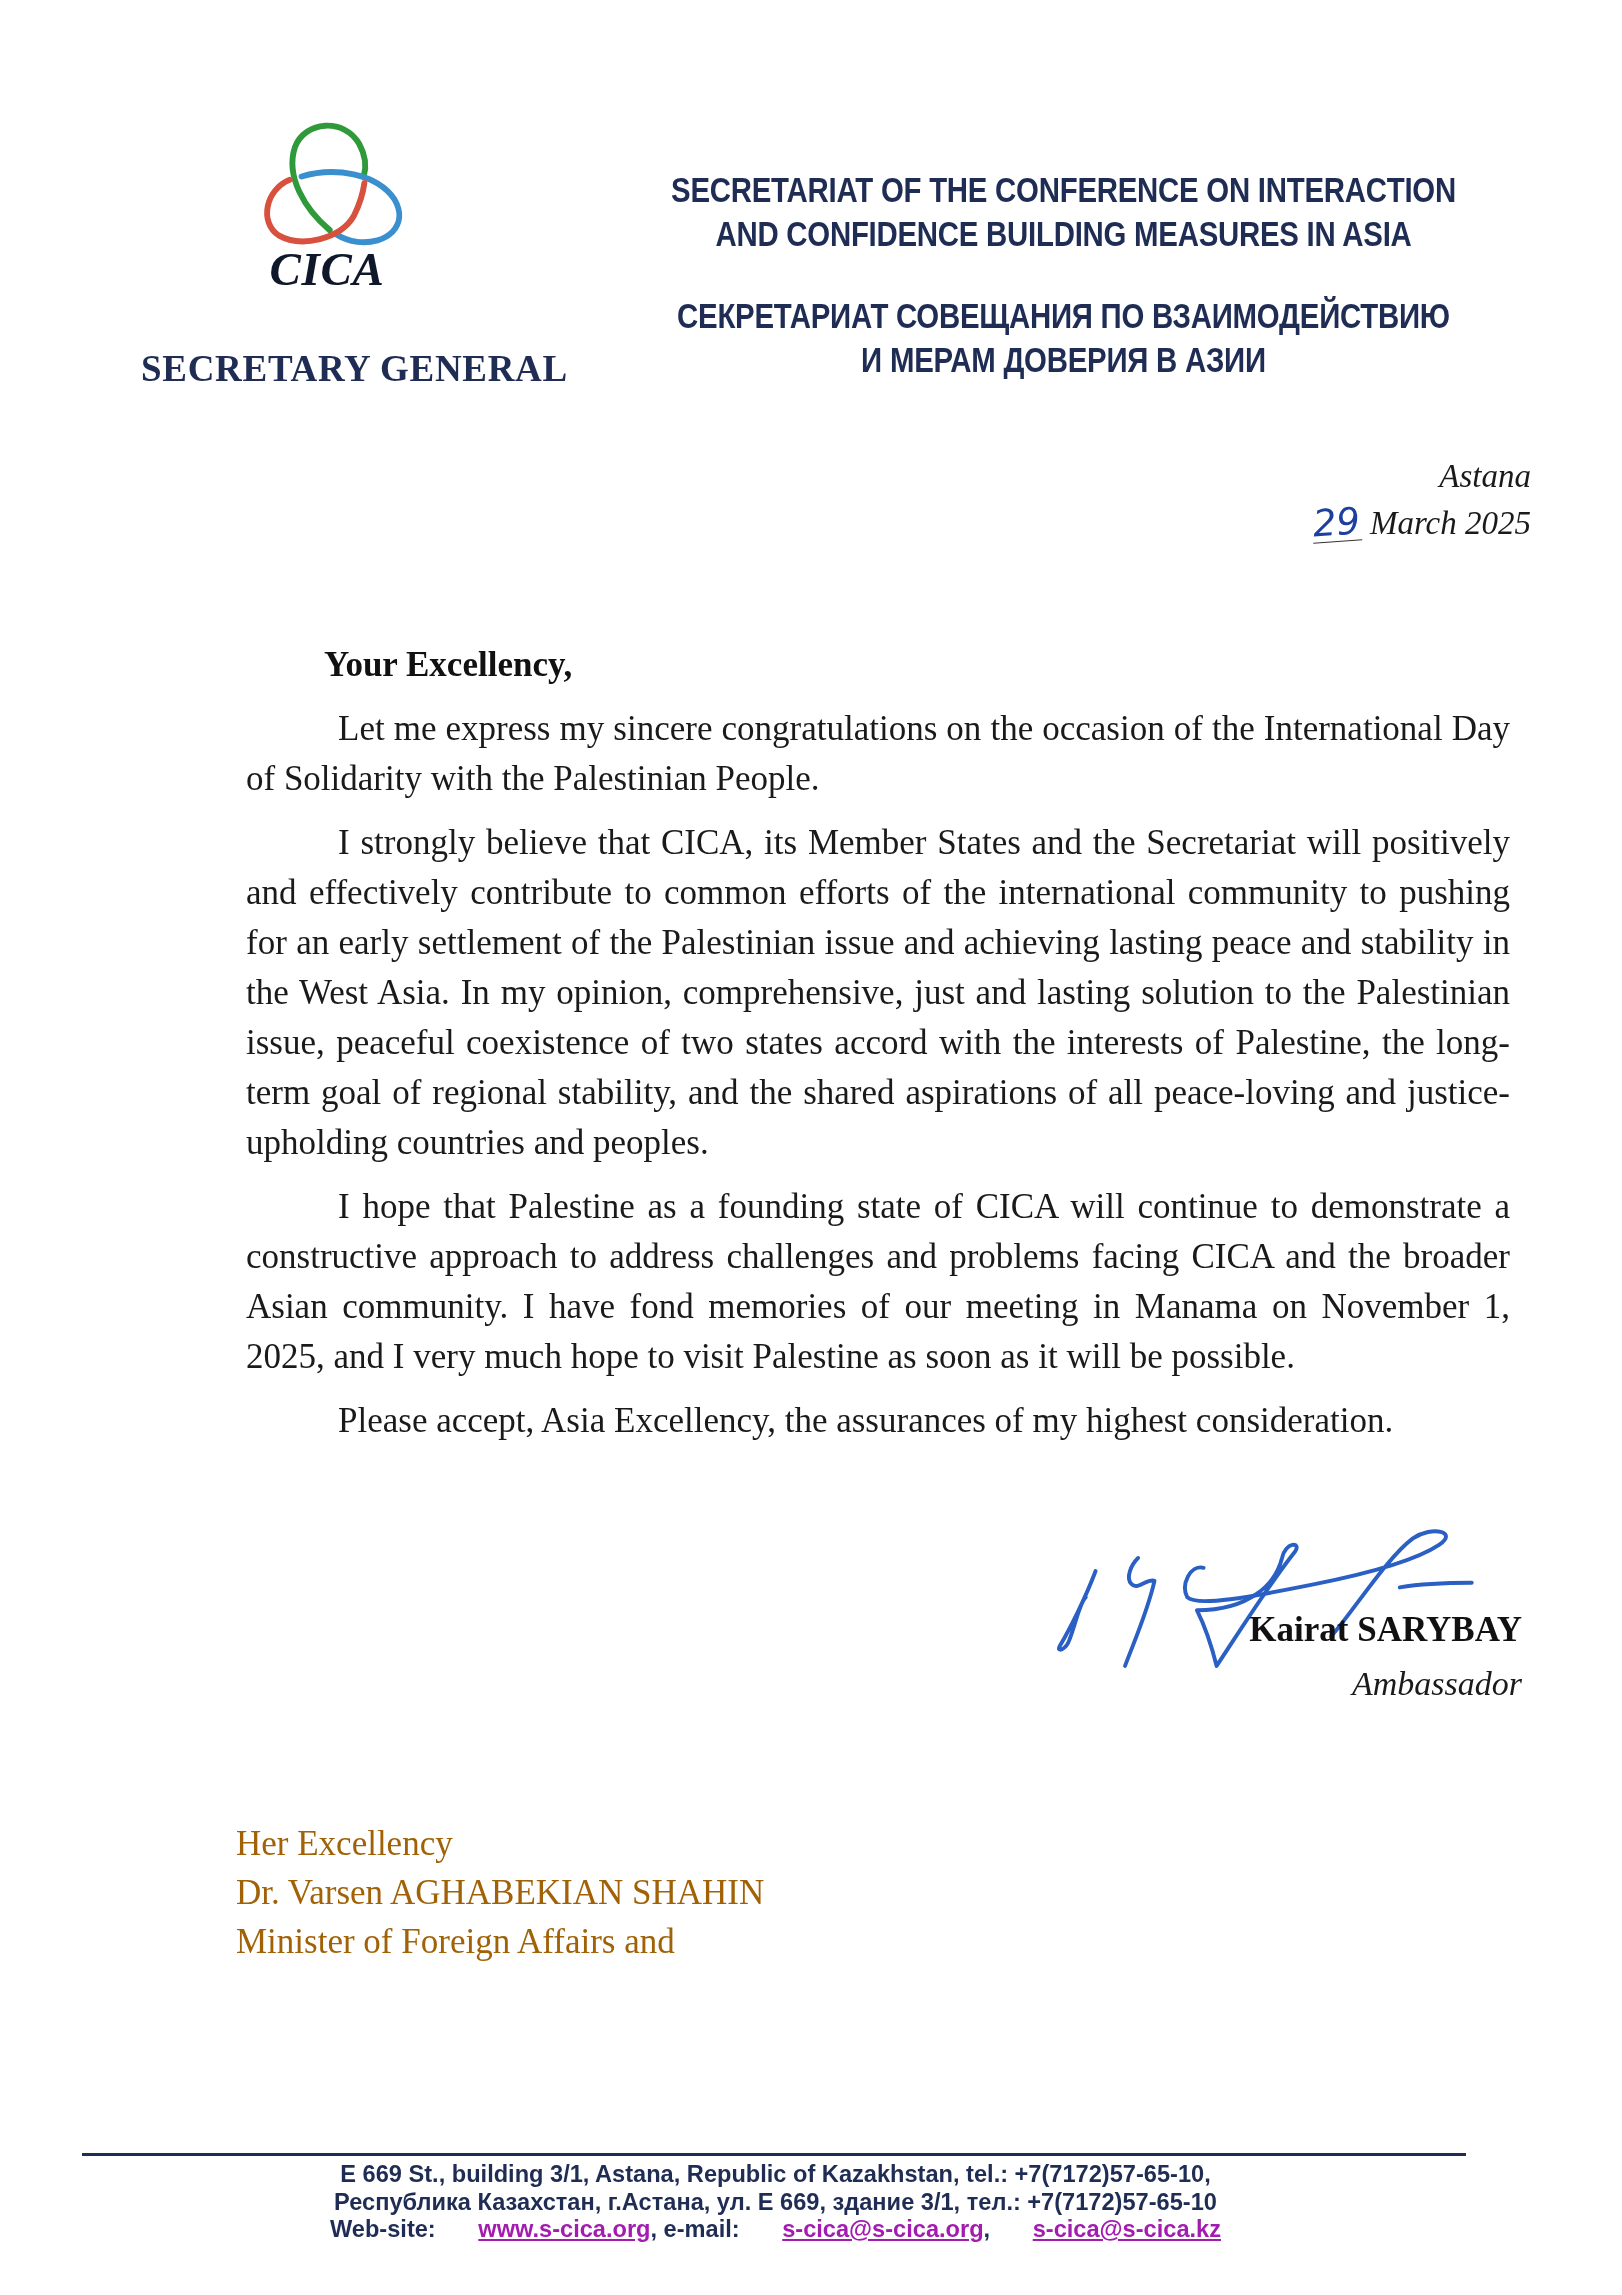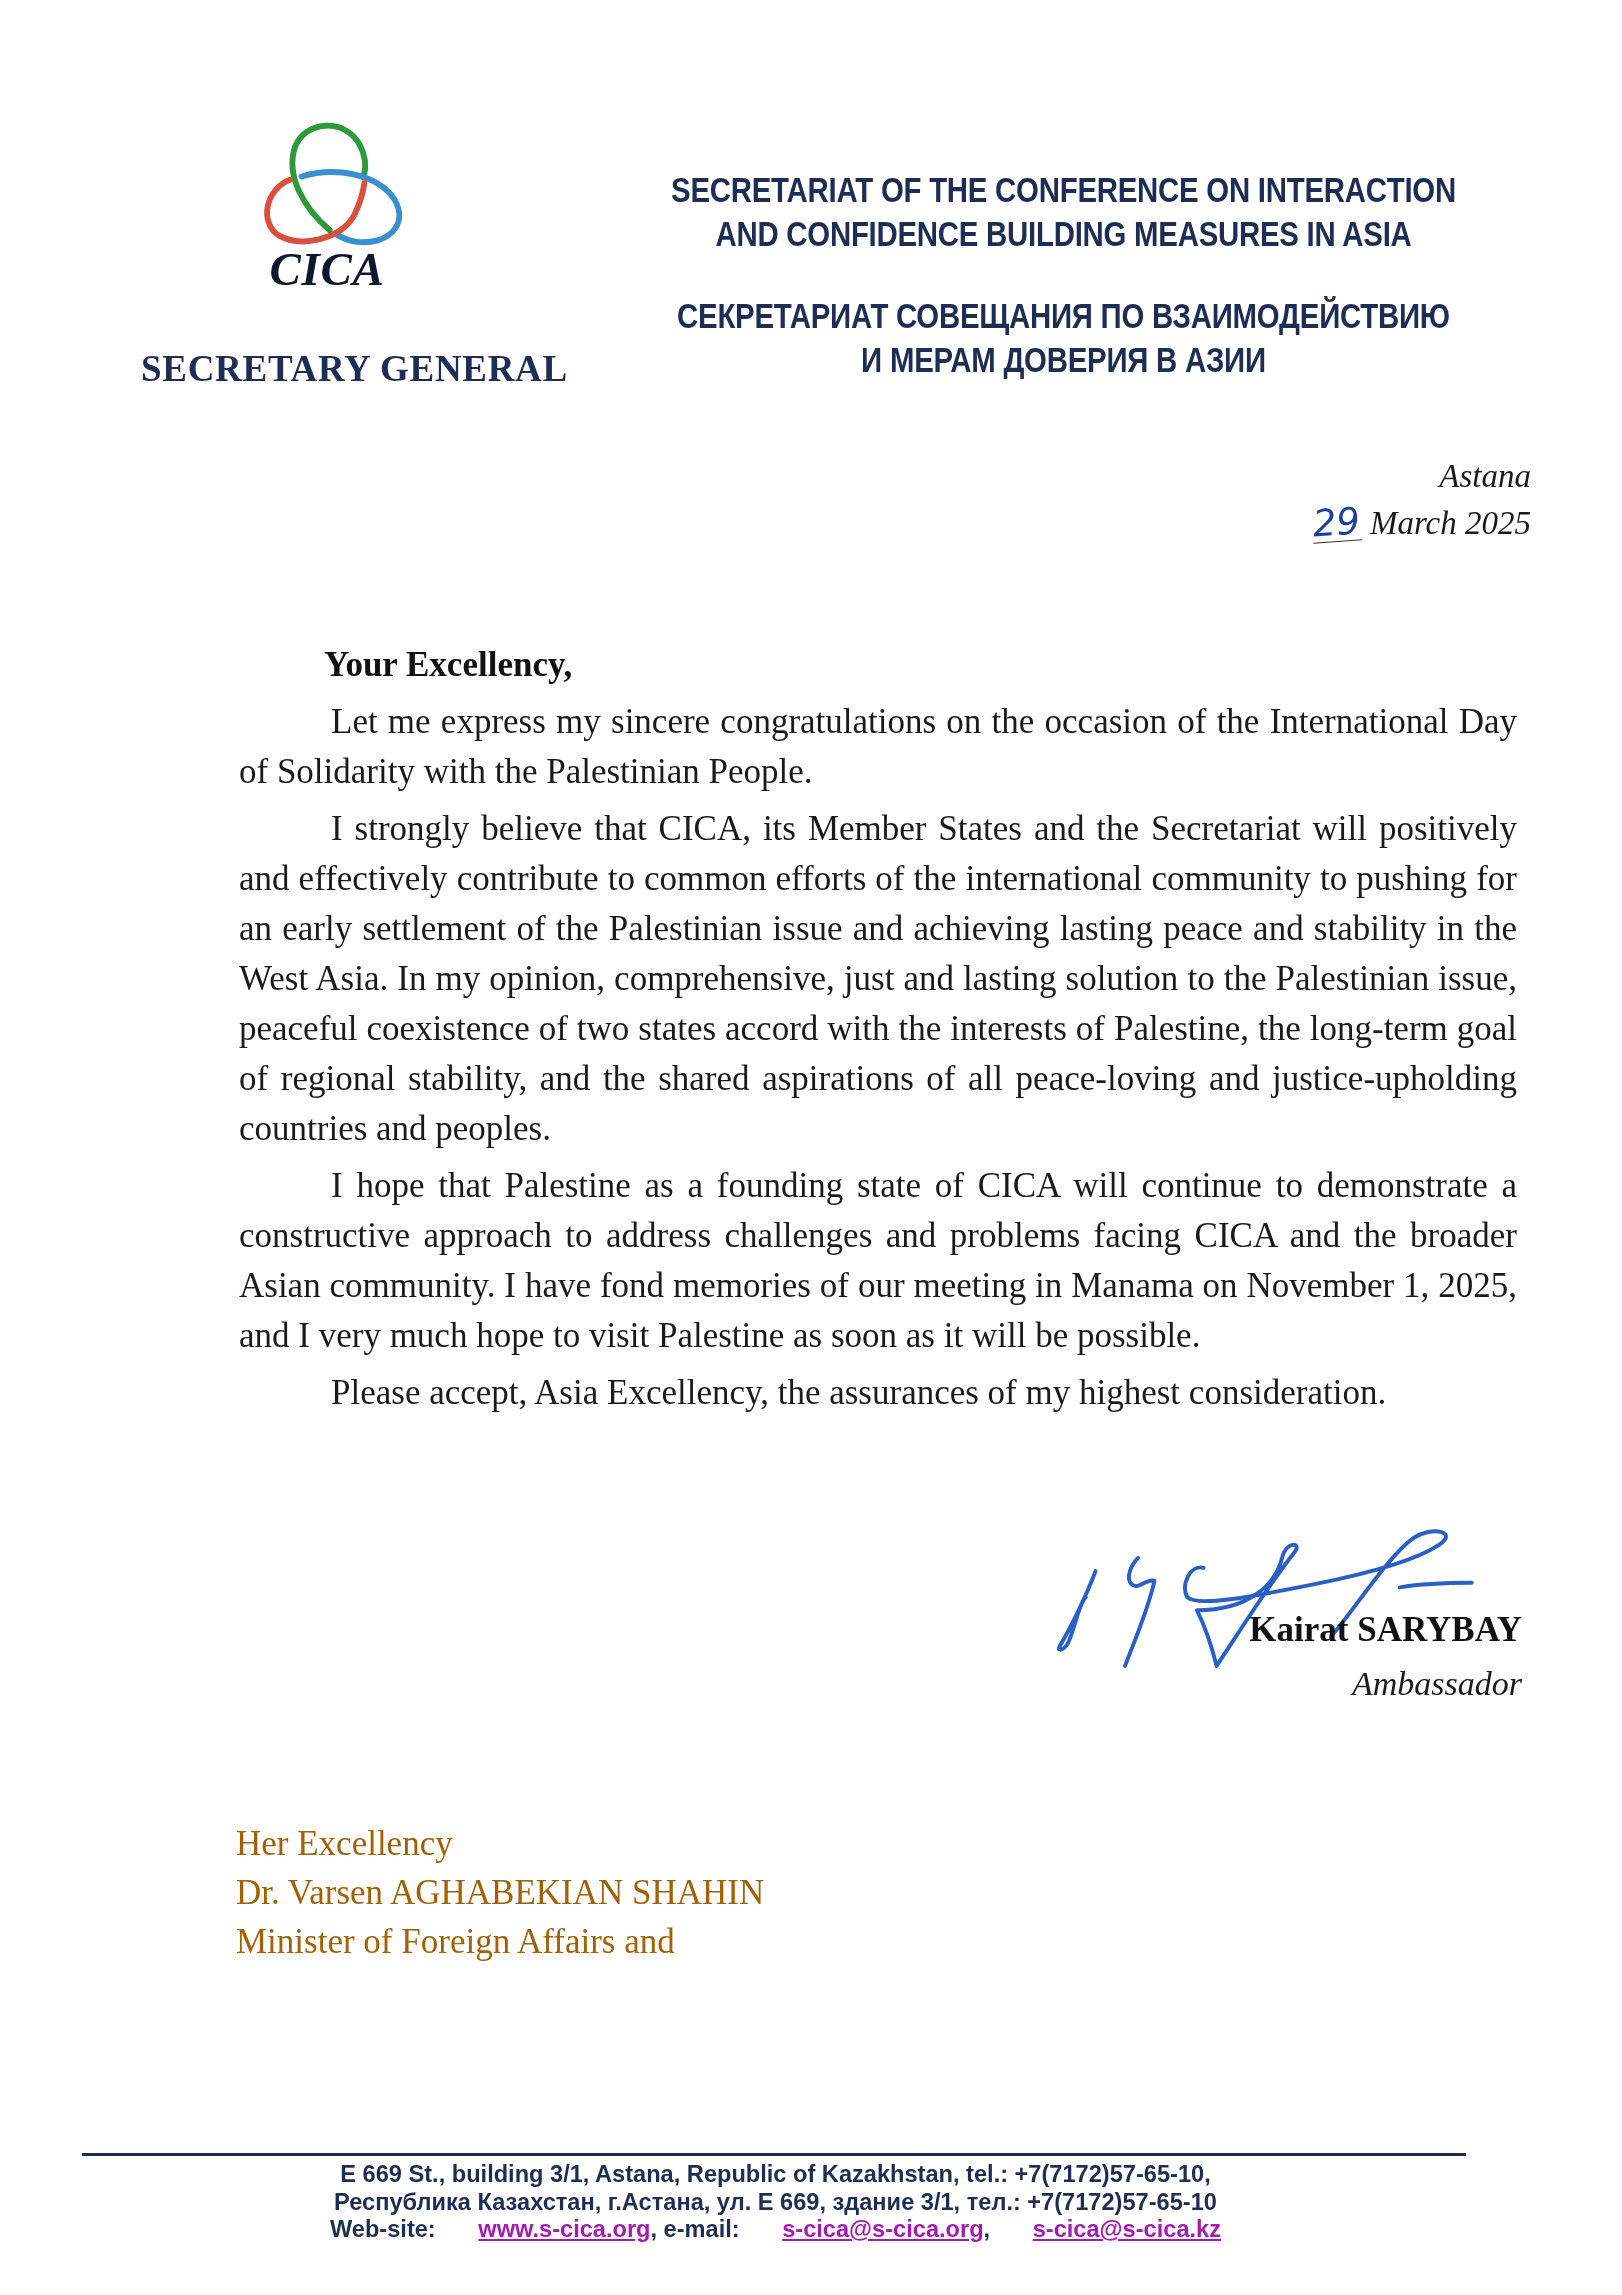--- a/index.html
+++ b/index.html
@@ -15,21 +15,21 @@
   .org-gap { height: 38px; }
 
   
   .place { right: 92px; top: 458px; font-family: "Liberation Serif", serif; font-style: italic; font-size: 33px; color: #1a1a1a; }
   .date-line { right: 92px; top: 504px; font-family: "Liberation Serif", serif; font-style: italic; font-size: 33px; color: #1a1a1a; white-space: nowrap; display: flex; align-items: flex-end; }
   .date-day { display: inline-block; min-width: 49px; border-bottom: 1.3px solid #333; font-family: "DejaVu Sans", sans-serif; font-style: italic; font-size: 37px; color: #1d3fa0; margin-right: 9.2px; line-height: 37px; text-align: center; transform: rotate(-4deg); }
 
   
   .salutation { left: 324px; top: 605px; font-family: "Liberation Serif", serif; font-weight: bold; font-size: 35px; color: #111; margin-top: 40px; }
   .letter-body { left: 232px; top: 690px; width: 1292px; font-family: "Liberation Serif", serif; font-size: 35px; line-height: 50px; color: #1a1a1a; }
-  .letter-body p { margin: 7px; text-align: justify; text-indent: 92px; }
+  .letter-body p { margin: 14px; text-align: justify; text-indent: 92px; }
 
   
   .signature { left: 1040px; top: 1525px; width: 471px; height: 151px; }
   .signer-name { right: 101px; top: 1610px; font-family: "Liberation Serif", serif; font-weight: bold; font-size: 35px; color: #111; white-space: nowrap; }
   .signer-title { right: 101px; top: 1665px; font-family: "Liberation Serif", serif; font-style: italic; font-size: 34px; color: #1a1a1a; text-align: right; }
 
   
   .recipient { left: 236px; top: 1819px; width: 654px; font-family: "Liberation Serif", serif; font-weight: normal; font-size: 35px; line-height: 49px; color: #a16207; }
 
   

